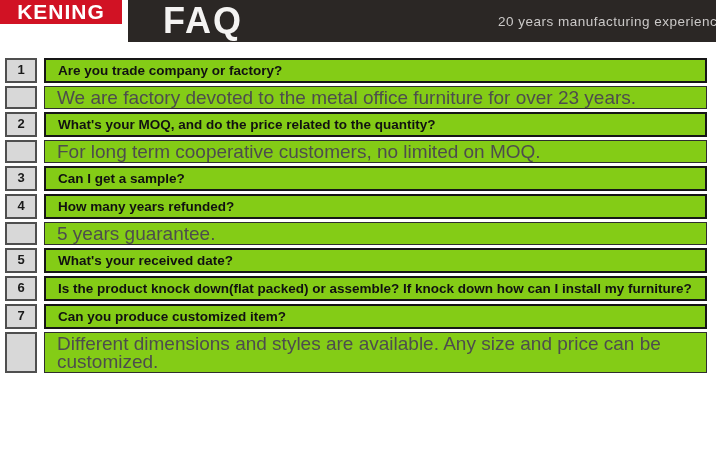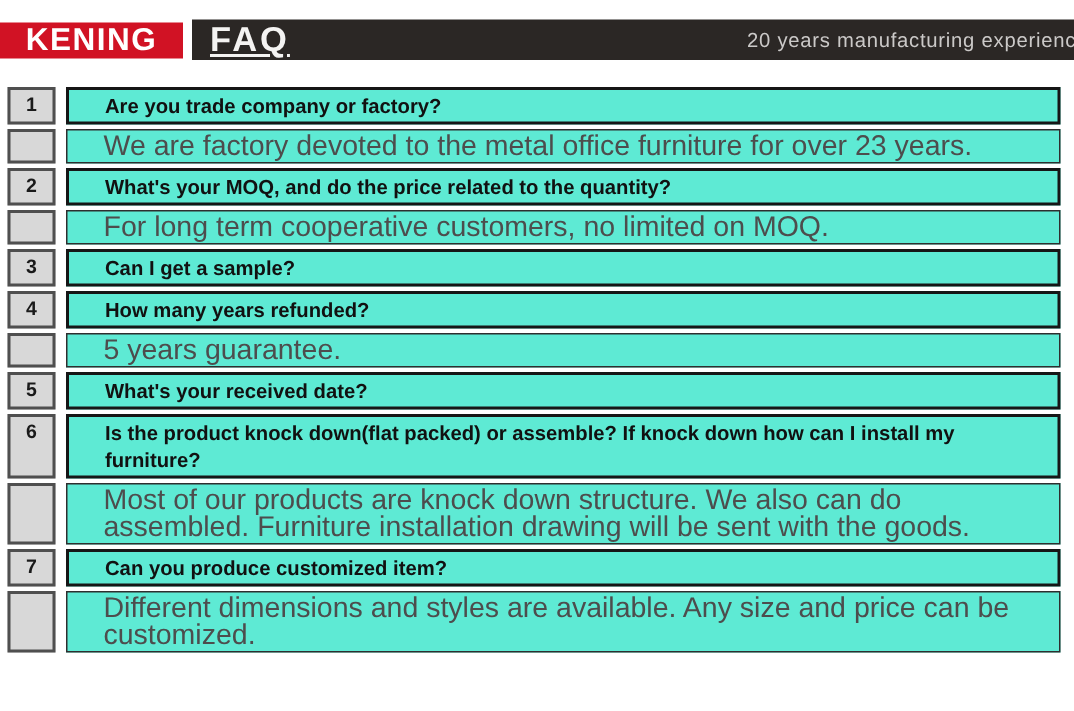--- a/index.html
+++ b/index.html
@@ -14,44 +14,43 @@
     width:716px;height:474px;
     font-family:"Liberation Sans","DejaVu Sans",sans-serif;
     overflow:hidden;
     position:relative;
   }
   .page{width:716px;height:474px;background:#fff;}
 
   
   .header{
     height:53px;width:716px;
-    display:flex;align-items:center;
+    display:flex;align-items:flex-start;
     background:#fff;
     overflow:hidden;
   }
   .logo-box{
     flex:0 0 122px;
     background:var(--red);
     display:flex;align-items:center;justify-content:center;
   }
   .logo-text{
     color:#ffffff;font-weight:bold;font-size:21px;letter-spacing:1px;
   }
   .header-gap{flex:0 0 6px;background:#ffffff;}
   .header-bar{
     flex:1 1 auto;
     background:var(--dark);
     position:relative;
     display:flex;align-items:center;
     overflow:hidden;
   }
   .faq-title{
-    color:#f4f3f2;font-weight:bold;font-size:23px;letter-spacing:2px;
-    padding-left:12px;
-    text-decoration:underline;
+    color:#f4f3f2;font-weight:bold;font-size:36px;letter-spacing:2px;
+    padding-left:35px;
   }
   .tagline{
     position:absolute;
     left:370px;top:50%;transform:translateY(-50%);
     color:#cbc9c8;font-size:13.5px;letter-spacing:0.5px;
     white-space:nowrap;
   }
 
   
   .faq-list{
@@ -63,23 +62,23 @@
     margin-right:7px;
     background:var(--numbg);
     border:2px solid #4f4f4f;
     display:flex;justify-content:center;align-items:flex-start;
     font-weight:bold;font-size:13px;color:#1a1a1a;
     padding-top:1px;
     line-height:18px;
   }
   .content{
     flex:1 1 auto;
-    padding:2px 8px 1px 24px;
+    padding:2px 8px 1px 12px;
     line-height:18px;
-    background:#5eead4;
+    background:#84cc16;
   }
   .row.q .content{
     border:2px solid #161616;
     font-weight:bold;color:#111111;font-size:13.5px;
   }
   .row.a .content{
     border:1px solid #2e2e2e;
     color:var(--ans);font-size:19px;
   }
 </style>
@@ -135,24 +134,20 @@
 
     <div class="row q">
       <div class="num">5</div>
       <div class="content">What's your received date?</div>
     </div>
 
     <div class="row q">
       <div class="num">6</div>
       <div class="content">Is the product knock down(flat packed) or assemble? If knock down how can I install my furniture?</div>
     </div>
-    <div class="row a">
-      <div class="num"></div>
-      <div class="content">Most of our products are knock down structure. We also can do assembled. Furniture installation drawing will be sent with the goods.</div>
-    </div>
 
     <div class="row q">
       <div class="num">7</div>
       <div class="content">Can you produce customized item?</div>
     </div>
     <div class="row a">
       <div class="num"></div>
       <div class="content">Different dimensions and styles are available. Any size and price can be customized.</div>
     </div>
 

